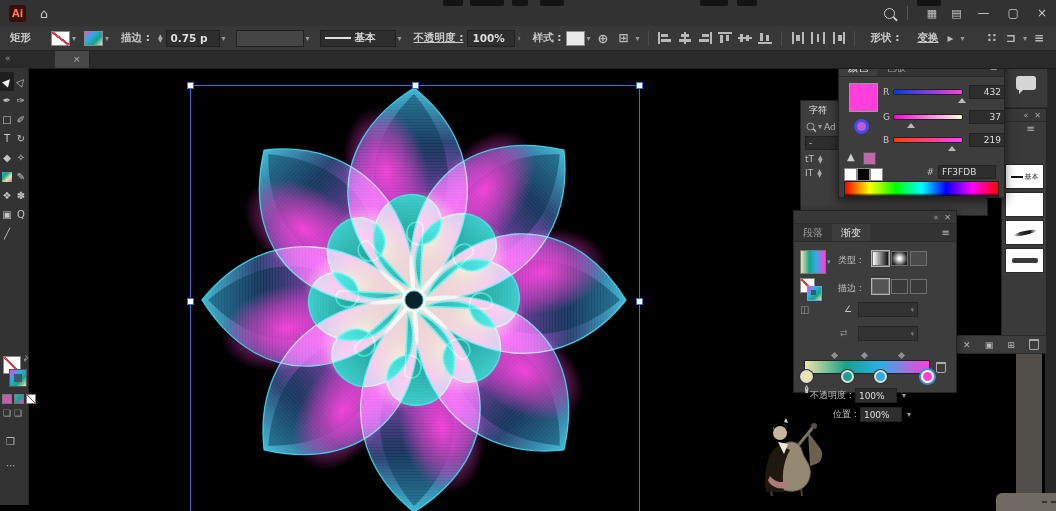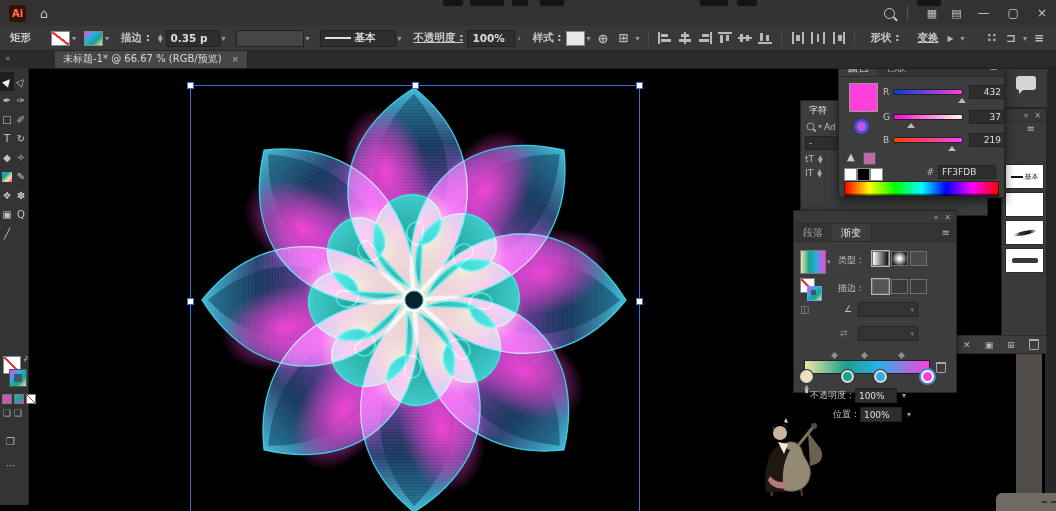--- a/index.html
+++ b/index.html
@@ -269,21 +269,21 @@
     <span class="cb-label">矩形</span>
     <span class="swatch none-slash" style="margin-left:16px;"></span>
     <span class="dd">▾</span>
     <span class="swatch grad-rainbow" style="margin-left:6px;"></span>
     <span class="dd">▾</span>
     <span class="cb-label">描边 :</span>
     <span class="stepper">
         <span>▲</span>
         <span>▼</span>
       </span>
-    <span class="field" style="width:44px;margin-left:3px;">0.35 p</span>
+    <span class="field" style="width:44px;margin-left:3px;">0.75 p</span>
     <span class="dd">▾</span>
     <span class="field dis" style="width:58px;margin-left:8px;"></span>
     <span class="dd">▾</span>
     <span class="field" style="width:66px;margin-left:8px;">
       <span class="brush-line"></span>
       <span>基本</span>
     </span>
     <span class="dd">▾</span>
     <span class="cb-label" style="text-decoration:underline;">不透明度 :</span>
     <span class="field" style="width:38px;">100%</span>
@@ -351,21 +351,20 @@
     <span style="margin-left:auto;"></span>
     <span class="gi">∷</span>
     <span class="gi">⊐</span>
     <span class="dd">▾</span>
     <span class="gi" style="margin-right:12px;">≡</span>
   </div>
 
   <div id="tabbar" class="abs">
     <span class="chev" style="position:absolute;left:5px;top:3px;">«</span>
     <div id="doc-tab">
-      <span>未标题-1* @ 66.67 % (RGB/预览)</span>
       <span class="x">×</span>
     </div>
   </div>
 
   <div id="tools" class="abs">
     <div class="tool-grid">
       <span class="tool active">
           <span style="transform:rotate(-50deg);display:inline-block;">▶</span>
         </span>
       <span class="tool">

